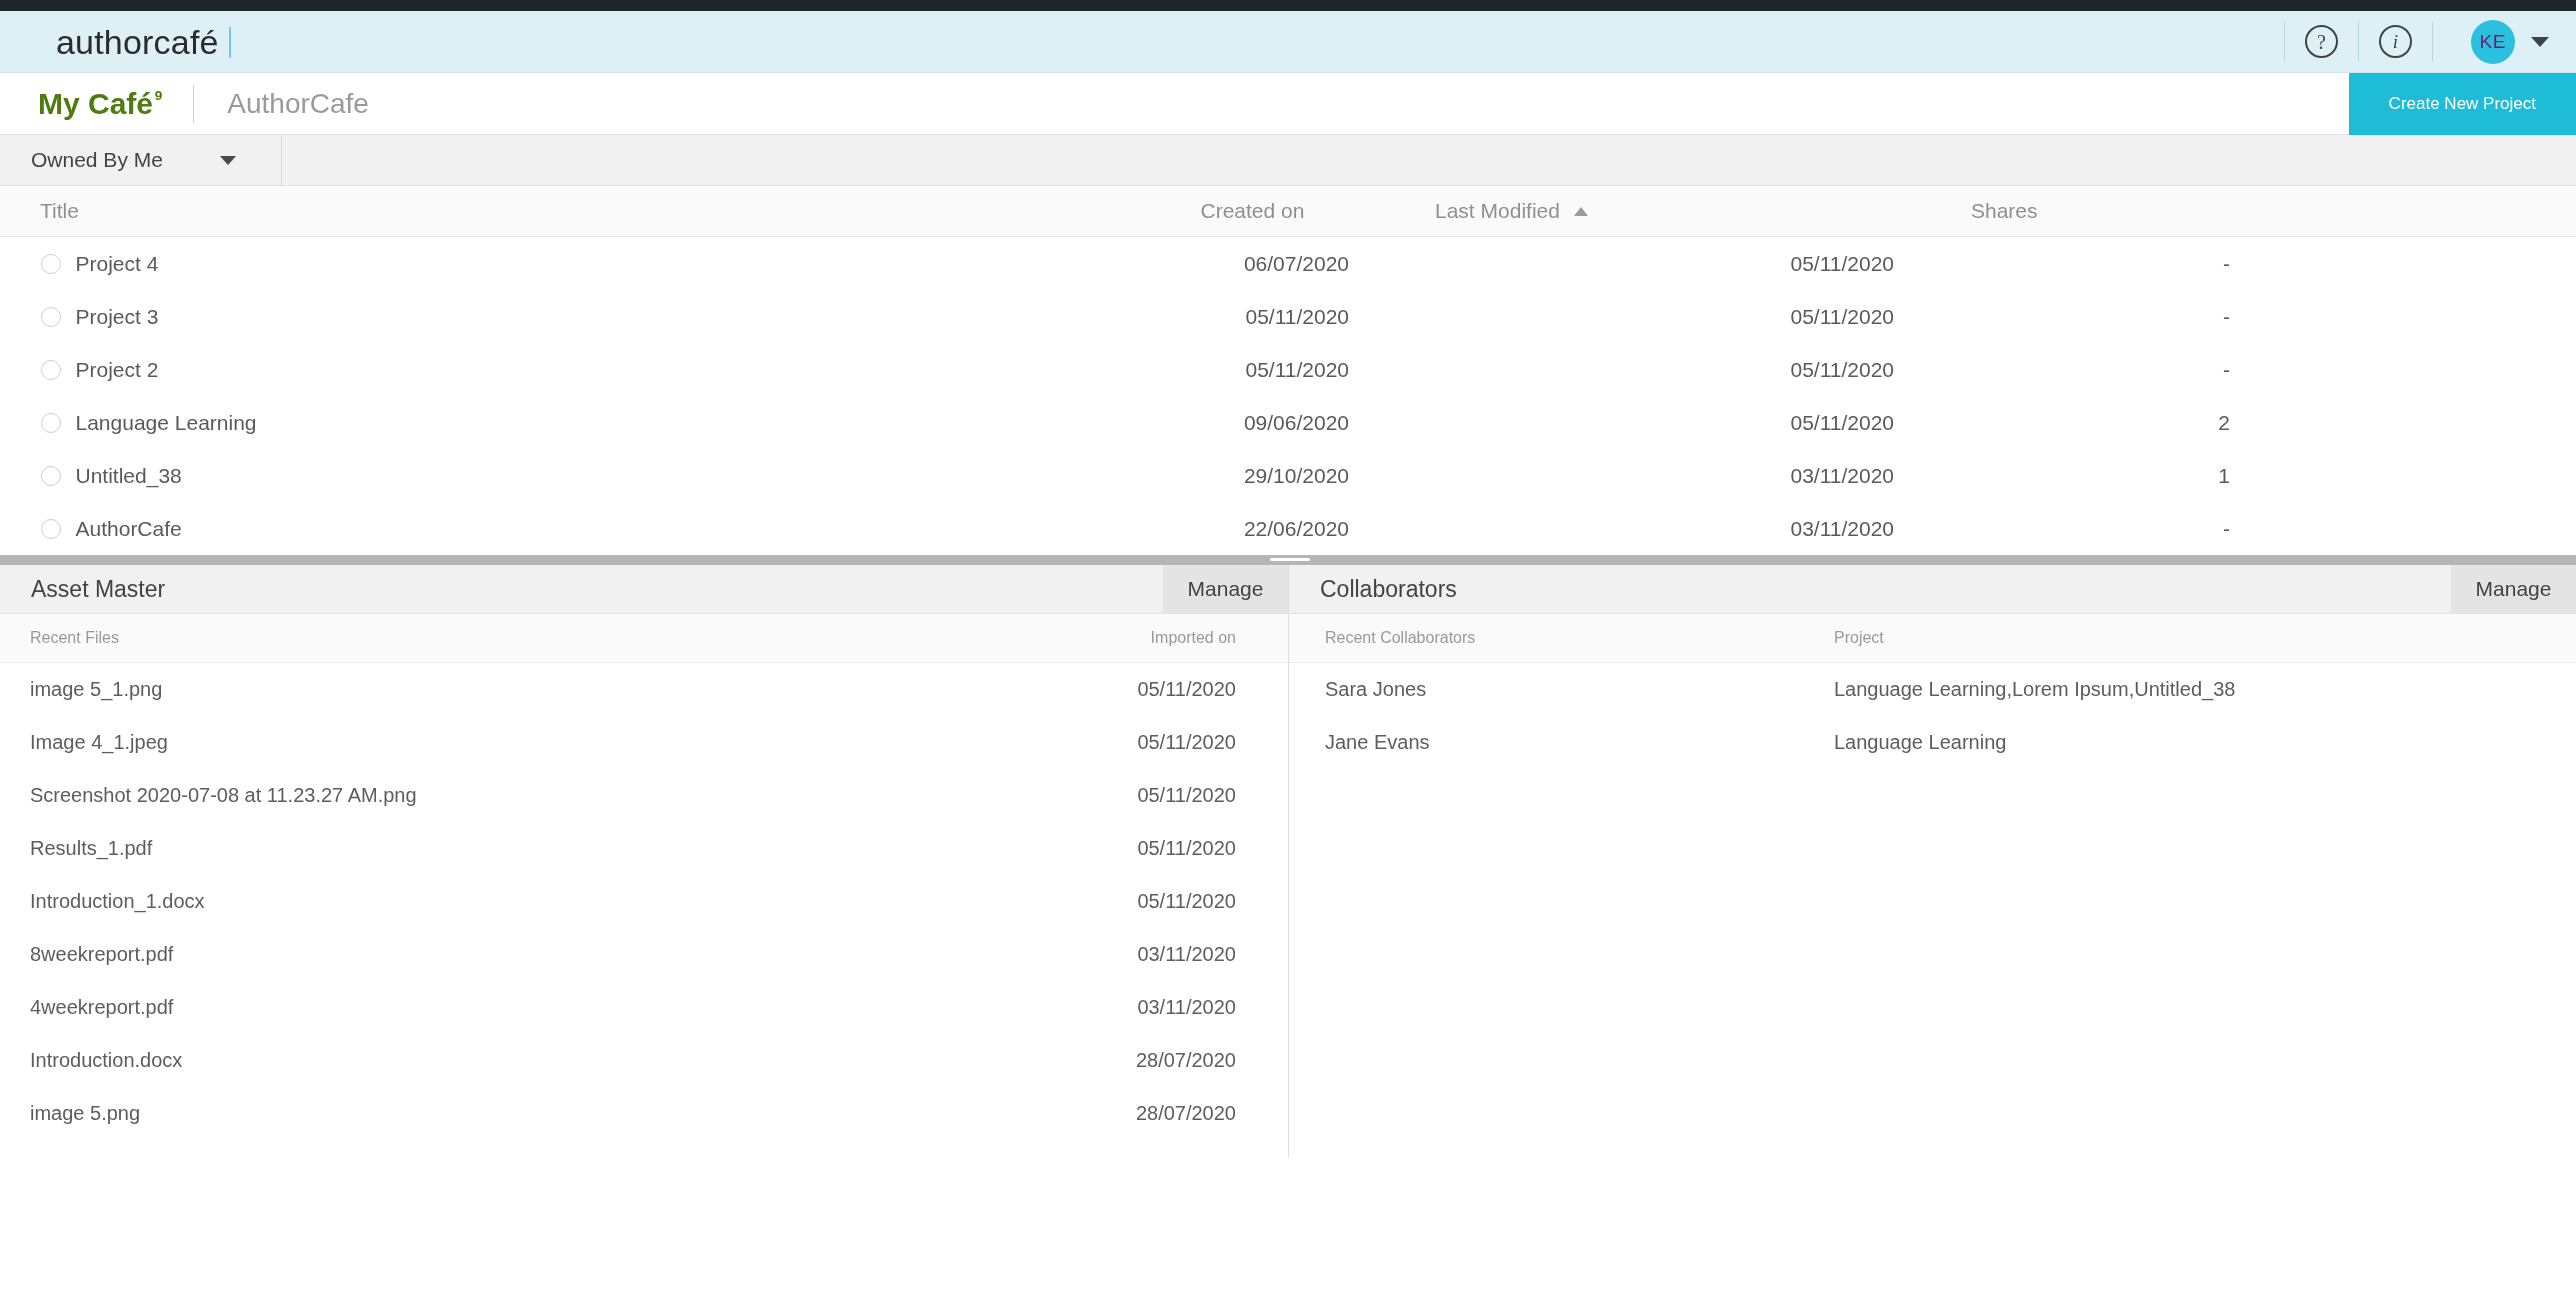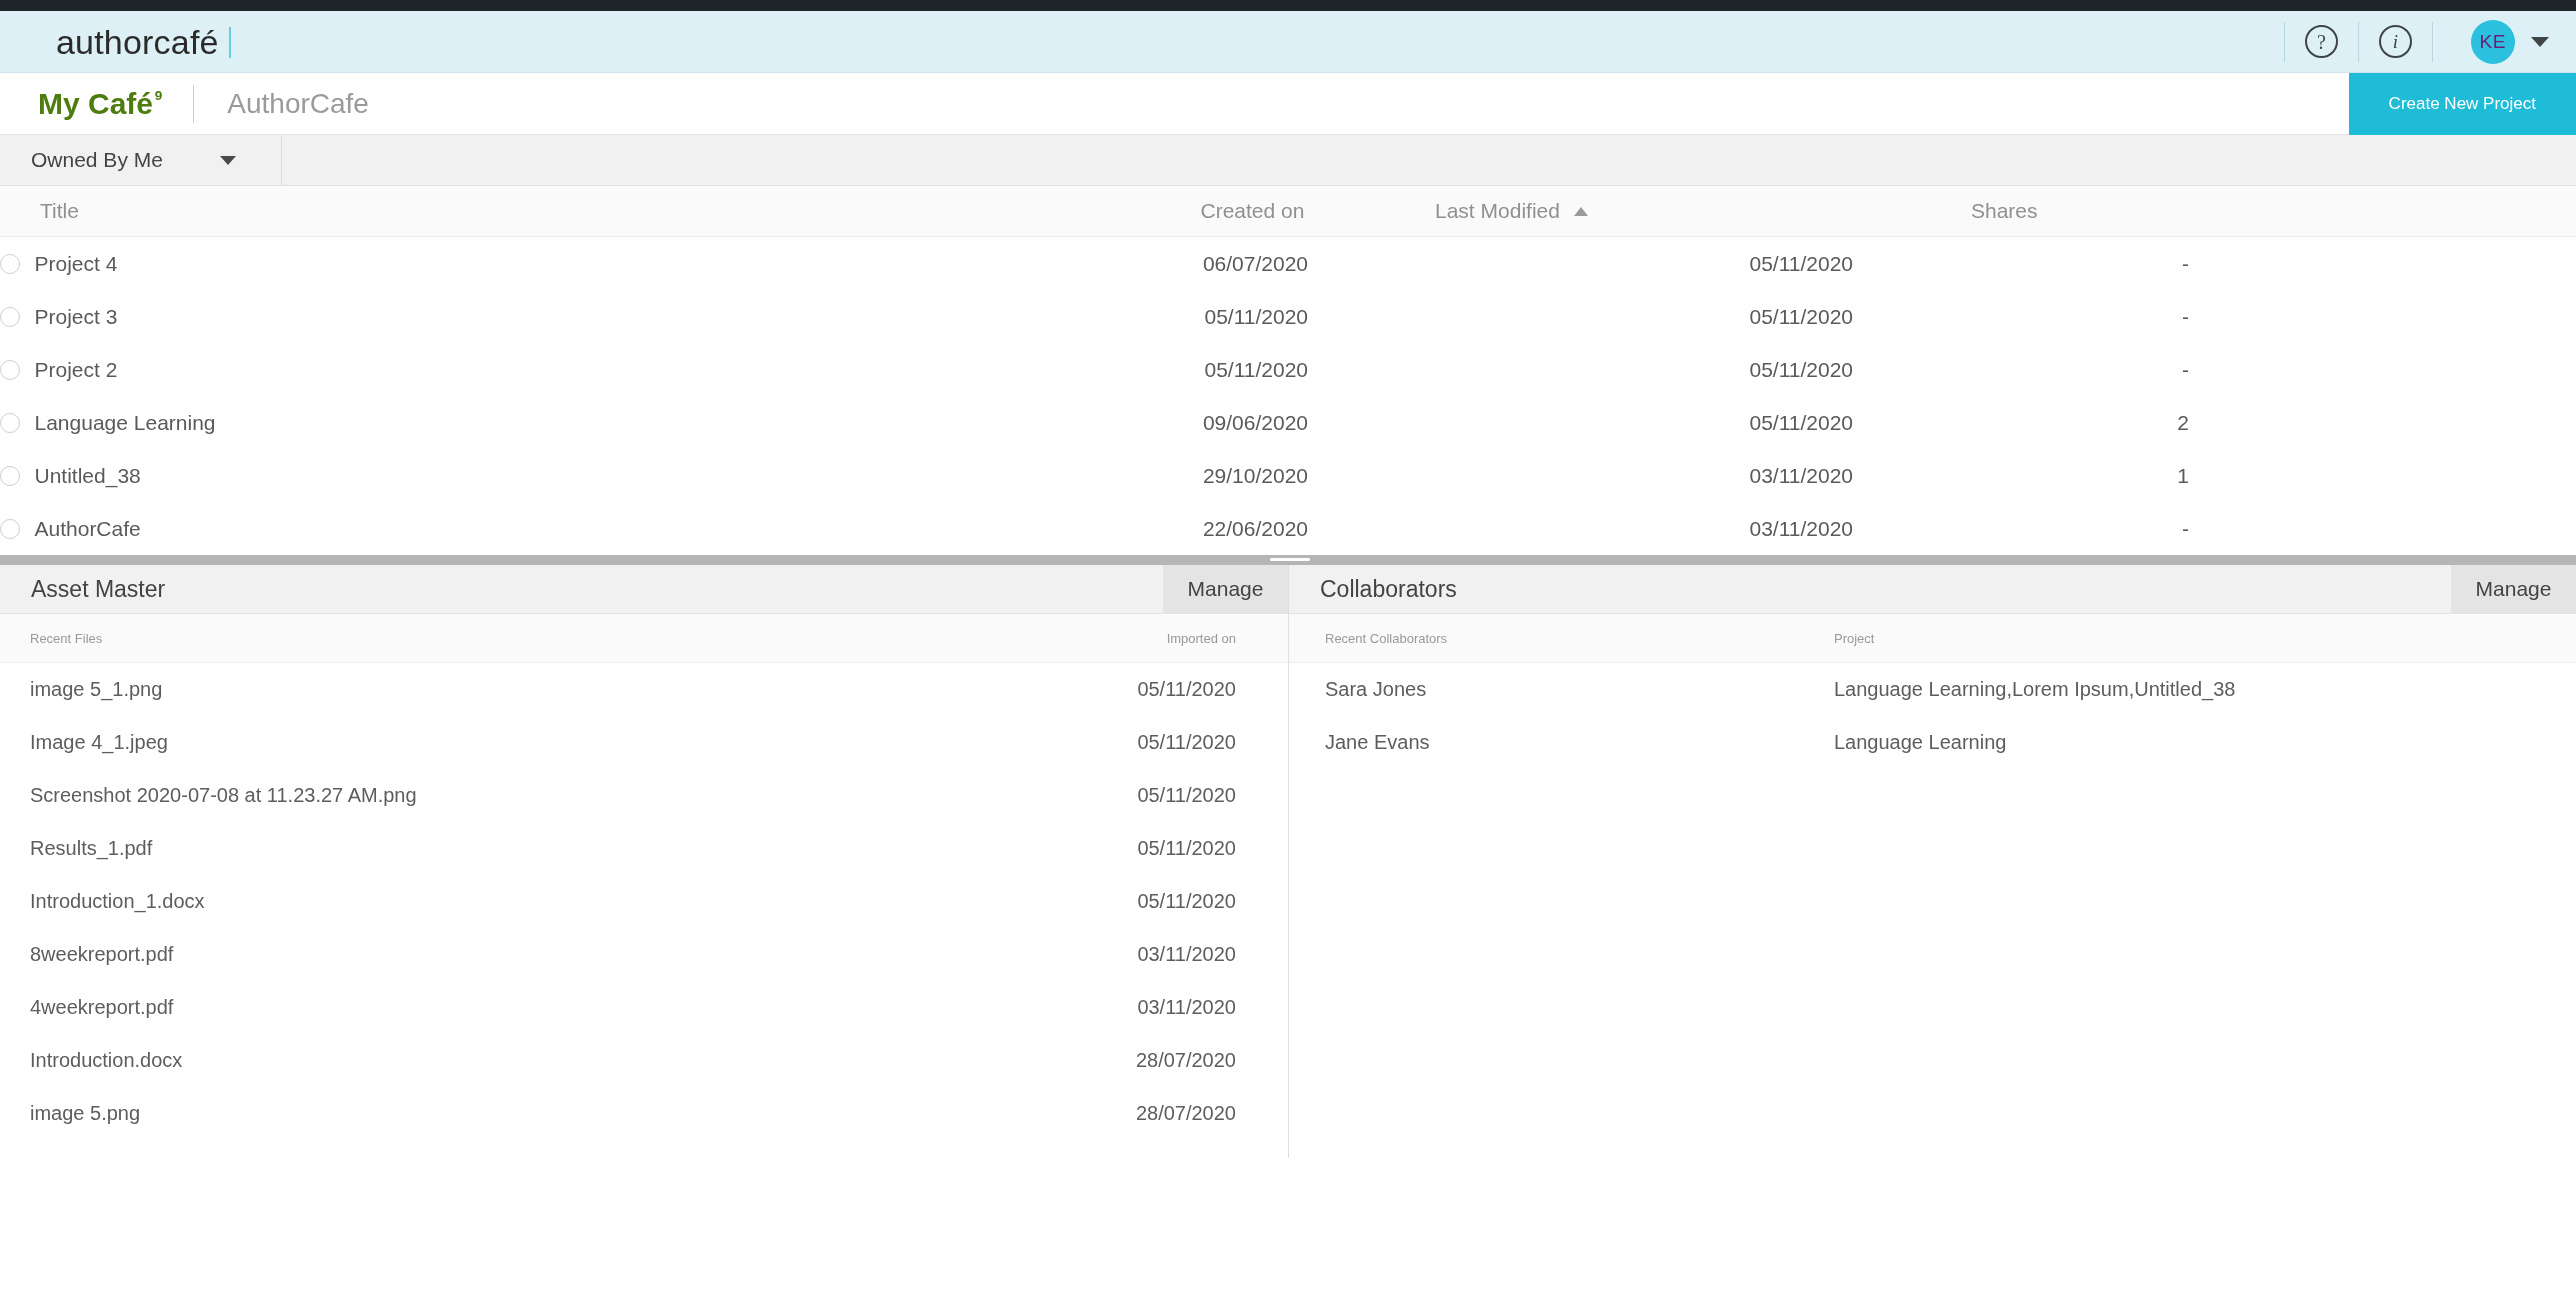--- a/index.html
+++ b/index.html
@@ -165,20 +165,21 @@
     color: #909090;
     font-size: 21px;
   }
   .proj-row {
     height: 53px;
     display: flex;
     align-items: center;
     font-size: 21px;
     color: #5a5a5a;
     background: #ffffff;
+    padding-left: 41px;
   }
   .c-title  { width: 799px; padding-left: 9px; display: flex; align-items: center; }
   .c-created{ width: 509px; text-align: right; }
   .c-mod    { width: 545px; text-align: right; padding-right: 0; }
   .c-shares { width: 336px; text-align: right; }
   .proj-head .c-title  { padding-left: 40px; }
   .proj-head .c-created{ padding-right: 3.6px; }
   .proj-head .c-mod    { text-align: left; padding-left: 127px; display:flex; align-items:center; }
   .proj-head .c-shares { text-align: left; padding-left: 118px; }
   .sort-asc {
@@ -249,21 +250,21 @@
     border: none;
     font-family: "Liberation Sans", sans-serif;
   }
 
   .sub-head {
     height: 49px;
     background: #fafafa;
     display: flex;
     align-items: center;
     border-bottom: 0.9px solid #efefef;
-    font-size: 13px;
+    font-size: 16px;
     color: #999999;
   }
   .lrow {
     height: 53px;
     display: flex;
     align-items: center;
     font-size: 20px;
     color: #5d5d5d;
   }
   

